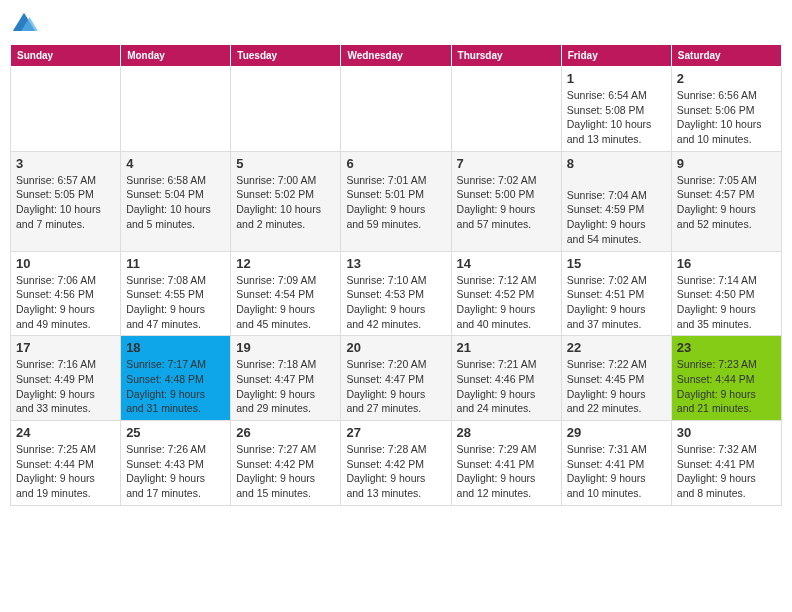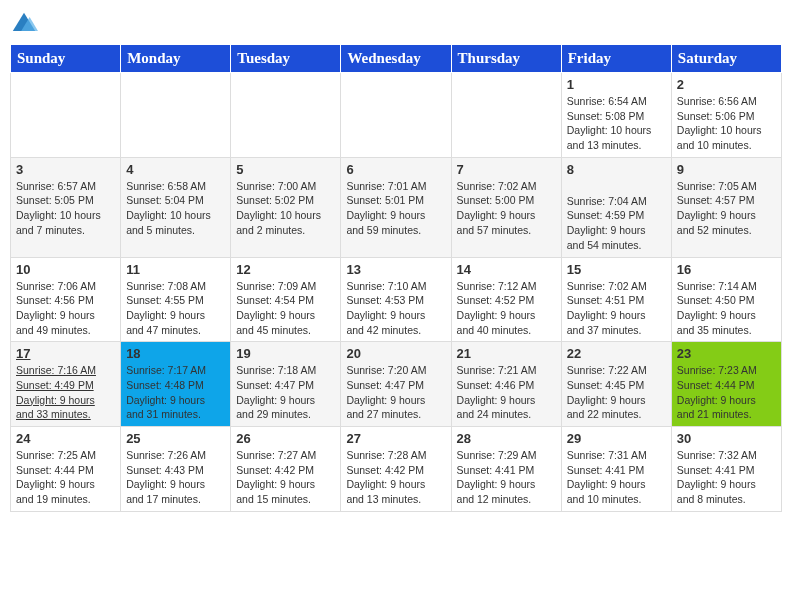--- a/index.html
+++ b/index.html
@@ -42,28 +42,27 @@
     }
     .location {
       font-size: 16px;
       color: #555;
     }
     .calendar {
       width: 100%;
       border-collapse: collapse;
     }
     .calendar th {
-      background-color: #1d4ed8;
+      background-color: #be185d;
       color: white;
       text-align: left;
       padding: 5px 6px;
-      font-size: 15px;
+      font-size: 10px;
       font-weight: bold;
       border: 1px solid #fff;
-      font-family: Liberation Serif, serif;
     }
     .calendar td {
       vertical-align: top;
       padding: 4px 5px;
       font-size: 11px;
       color: #333;
       border: 1px solid #ddd;
       width: 110px;
       height: 80px;
       background: #fff;
@@ -220,21 +219,21 @@
 Daylight: 9 hours and 37 minutes.</div>
         </td>
         <td>
           <span class="day-num">16</span>
           <div class="day-info" style="white-space: pre-line;">Sunrise: 7:14 AM
 Sunset: 4:50 PM
 Daylight: 9 hours and 35 minutes.</div>
         </td>
       </tr>
       <tr>
-        <td style="background: rgb(245, 245, 245); text-decoration: underline;">
+        <td style="background: rgb(245, 245, 245);">
           <span class="day-num">17</span>
           <div class="day-info" style="white-space: pre-line;">Sunrise: 7:16 AM
 Sunset: 4:49 PM
 Daylight: 9 hours and 33 minutes.</div>
         </td>
         <td style="background: #0ea5e9;">
           <span class="day-num">18</span>
           <div class="day-info" style="white-space: pre-line;">Sunrise: 7:17 AM
 Sunset: 4:48 PM
 Daylight: 9 hours and 31 minutes.</div>

